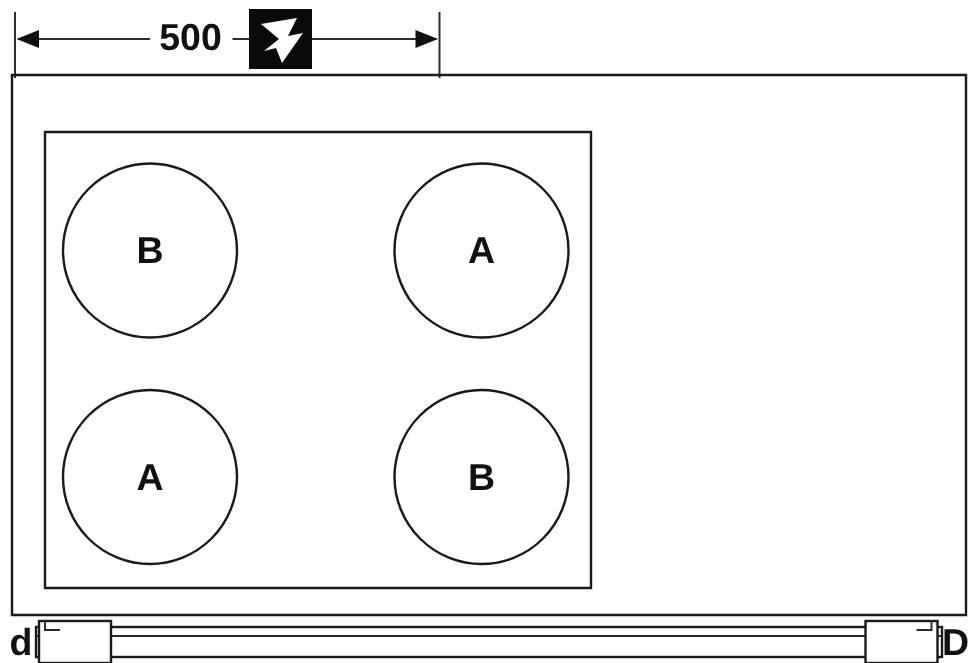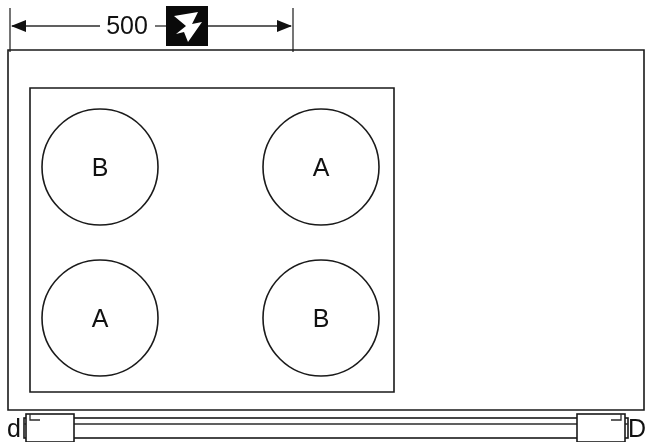--- a/index.html
+++ b/index.html
@@ -10,20 +10,21 @@
   }
   body {
     font-family: "Liberation Sans", sans-serif;
   }
   #drawing-root {
     position: relative;
     width: 651px;
     height: 442px;
     background: #ffffff;
     overflow: hidden;
+    font-weight: bold;
   }
   #drawing-svg {
     position: absolute;
     left: 0;
     top: 0;
     width: 651px;
     height: 442px;
     display: block;
   }
   .stroke {

